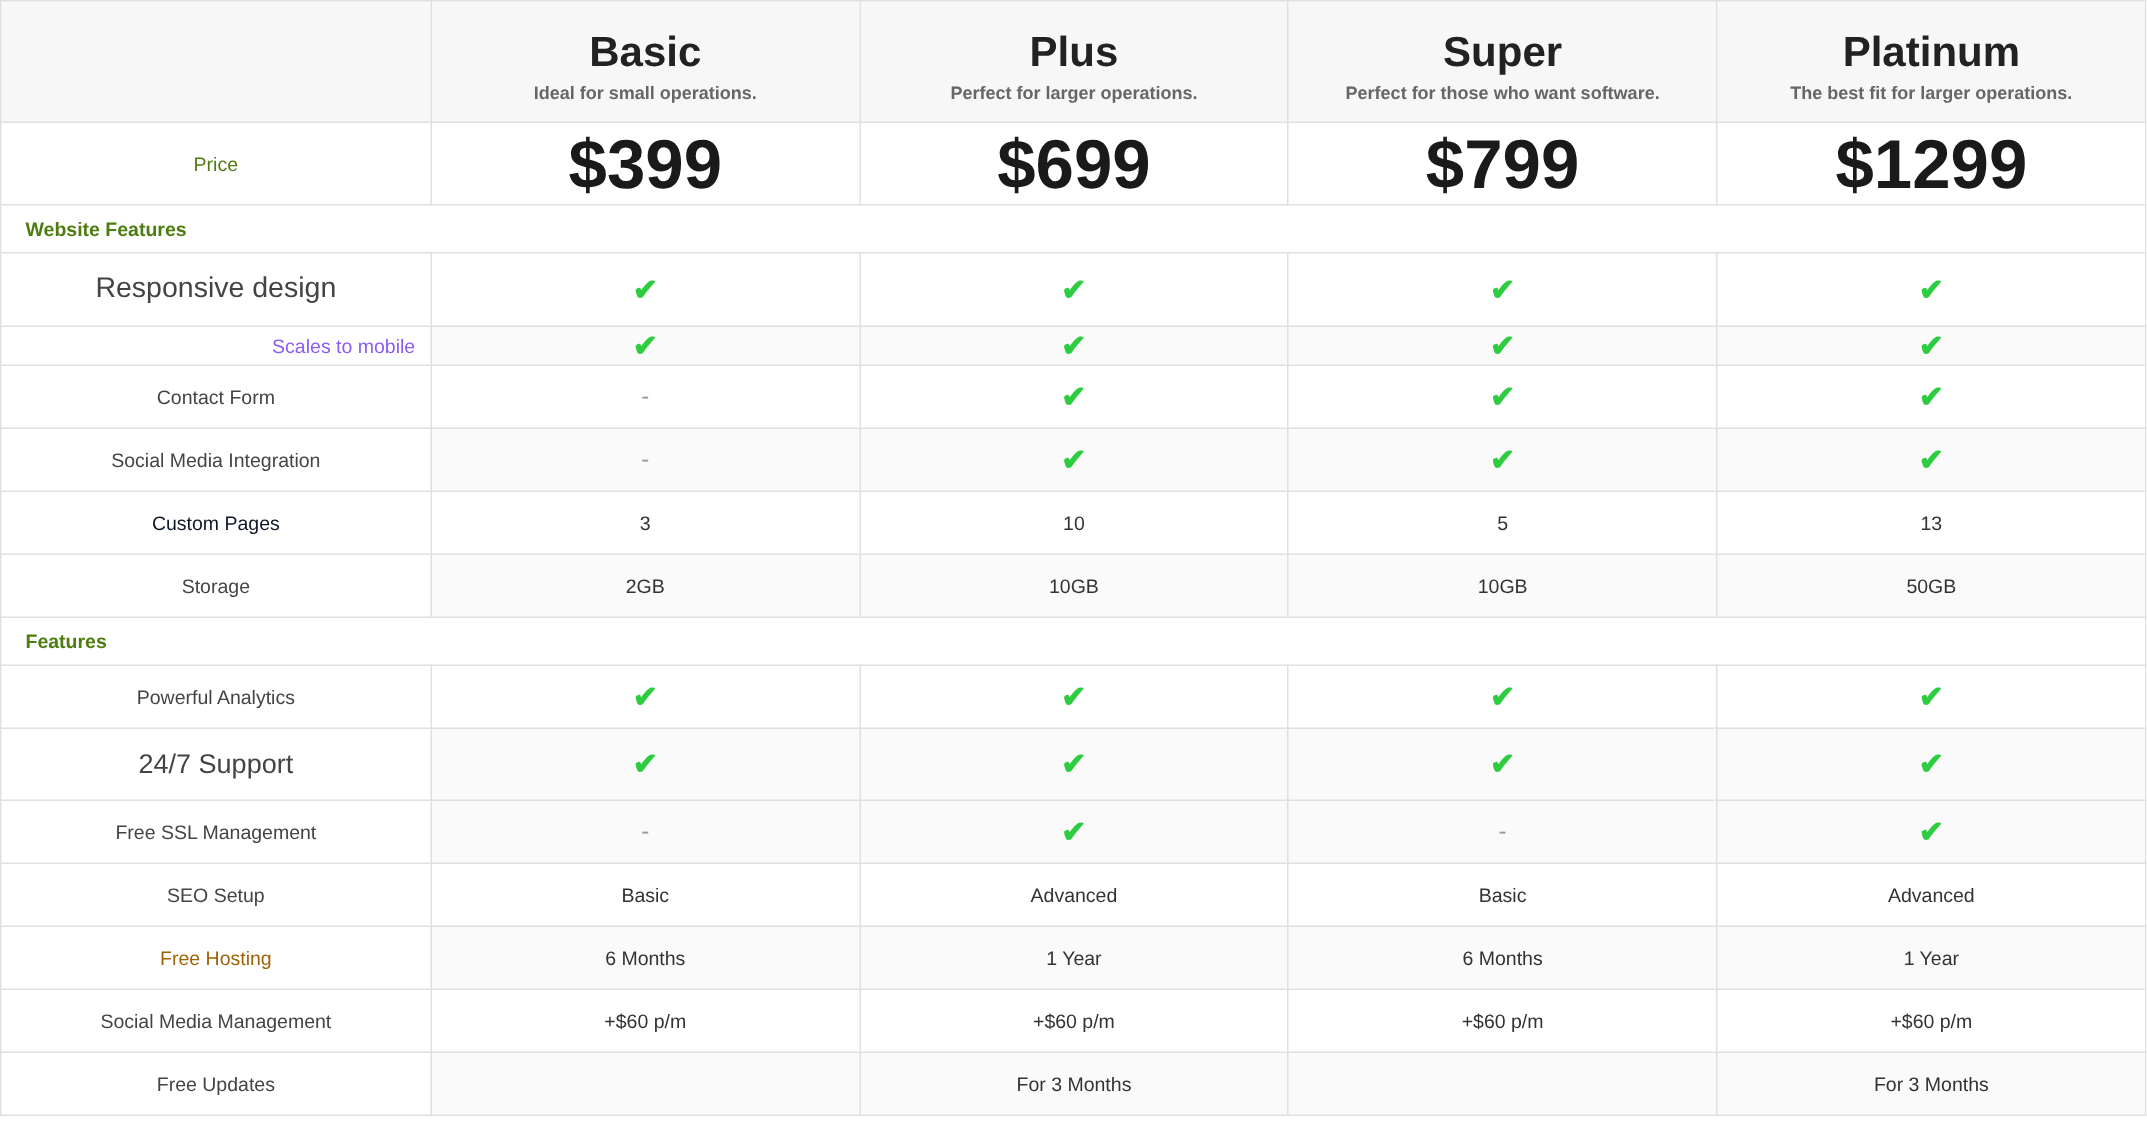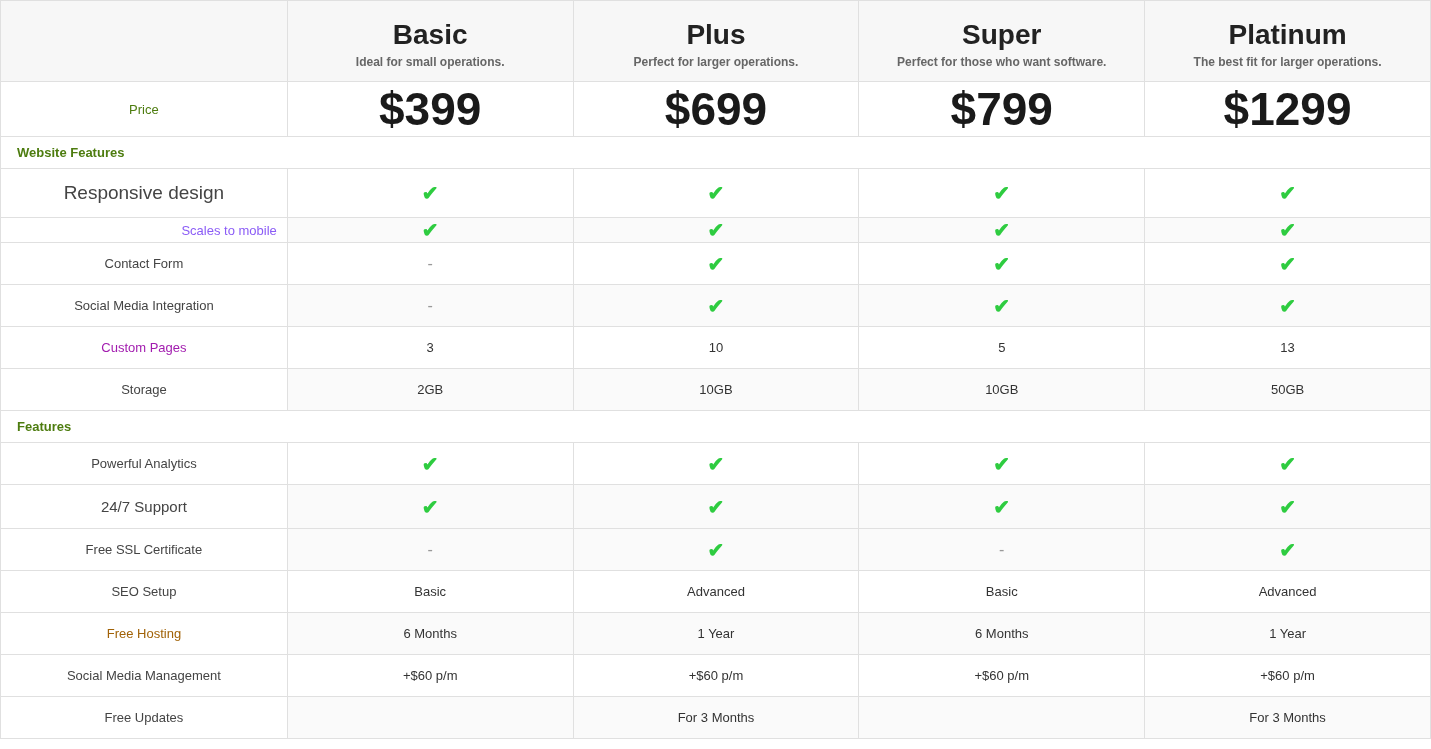--- a/index.html
+++ b/index.html
@@ -171,21 +171,21 @@
         <td class="data-cell"><span class="check-icon">✔</span></td>
       </tr>
       <tr class="row-alt">
         <td class="feature-label" style="text-align: center; padding: 13px 10px; font-size: 13px; color: rgb(68, 68, 68);">Social Media Integration</td>
         <td class="data-cell"><span class="dash">-</span></td>
         <td class="data-cell"><span class="check-icon">✔</span></td>
         <td class="data-cell"><span class="check-icon">✔</span></td>
         <td class="data-cell"><span class="check-icon">✔</span></td>
       </tr>
       <tr>
-        <td class="feature-label" style="text-align: center; padding: 13px 10px; font-size: 13px; color: #a21caf;">Custom Pages</td>
+        <td class="feature-label" style="text-align: center; padding: 13px 10px; font-size: 13px; color: #0f172a;">Custom Pages</td>
         <td class="data-cell">3</td>
         <td class="data-cell">10</td>
         <td class="data-cell">5</td>
         <td class="data-cell">13</td>
       </tr>
       <tr class="row-alt">
         <td class="feature-label" style="text-align: center; padding: 13px 10px; font-size: 13px; color: rgb(68, 68, 68);">Storage</td>
         <td class="data-cell">2GB</td>
         <td class="data-cell">10GB</td>
         <td class="data-cell">10GB</td>
@@ -195,28 +195,28 @@
         <td colspan="5" class="section-header">Features</td>
       </tr>
       <tr>
         <td class="feature-label" style="text-align: center; padding: 13px 10px; font-size: 13px; color: rgb(68, 68, 68);">Powerful Analytics</td>
         <td class="data-cell"><span class="check-icon">✔</span></td>
         <td class="data-cell"><span class="check-icon">✔</span></td>
         <td class="data-cell"><span class="check-icon">✔</span></td>
         <td class="data-cell"><span class="check-icon">✔</span></td>
       </tr>
       <tr class="row-alt">
-        <td class="feature-label" style="text-align: center; padding: 13px 10px; font-size: 15px; color: rgb(68, 68, 68);">24/7 Support</td>
-        <td class="data-cell"><span class="check-icon">✔</span></td>
-        <td class="data-cell"><span class="check-icon">✔</span></td>
-        <td class="data-cell"><span class="check-icon">✔</span></td>
-        <td class="data-cell"><span class="check-icon">✔</span></td>
-      </tr>
-      <tr class="row-alt">
-        <td class="feature-label" style="text-align: center; padding: 13px 10px; font-size: 13px; color: rgb(68, 68, 68);">Free SSL Certificate</td>
+        <td class="feature-label" style="text-align: center; padding: 13px 10px; font-size: 18px; color: rgb(68, 68, 68);">24/7 Support</td>
+        <td class="data-cell"><span class="check-icon">✔</span></td>
+        <td class="data-cell"><span class="check-icon">✔</span></td>
+        <td class="data-cell"><span class="check-icon">✔</span></td>
+        <td class="data-cell"><span class="check-icon">✔</span></td>
+      </tr>
+      <tr class="row-alt">
+        <td class="feature-label" style="text-align: center; padding: 13px 10px; font-size: 13px; color: rgb(68, 68, 68);">Free SSL Management</td>
         <td class="data-cell"><span class="dash">-</span></td>
         <td class="data-cell"><span class="check-icon">✔</span></td>
         <td class="data-cell"><span class="dash">-</span></td>
         <td class="data-cell"><span class="check-icon">✔</span></td>
       </tr>
       <tr>
         <td class="feature-label" style="text-align: center; padding: 13px 10px; font-size: 13px; color: rgb(68, 68, 68);">SEO Setup</td>
         <td class="data-cell">Basic</td>
         <td class="data-cell">Advanced</td>
         <td class="data-cell">Basic</td>

